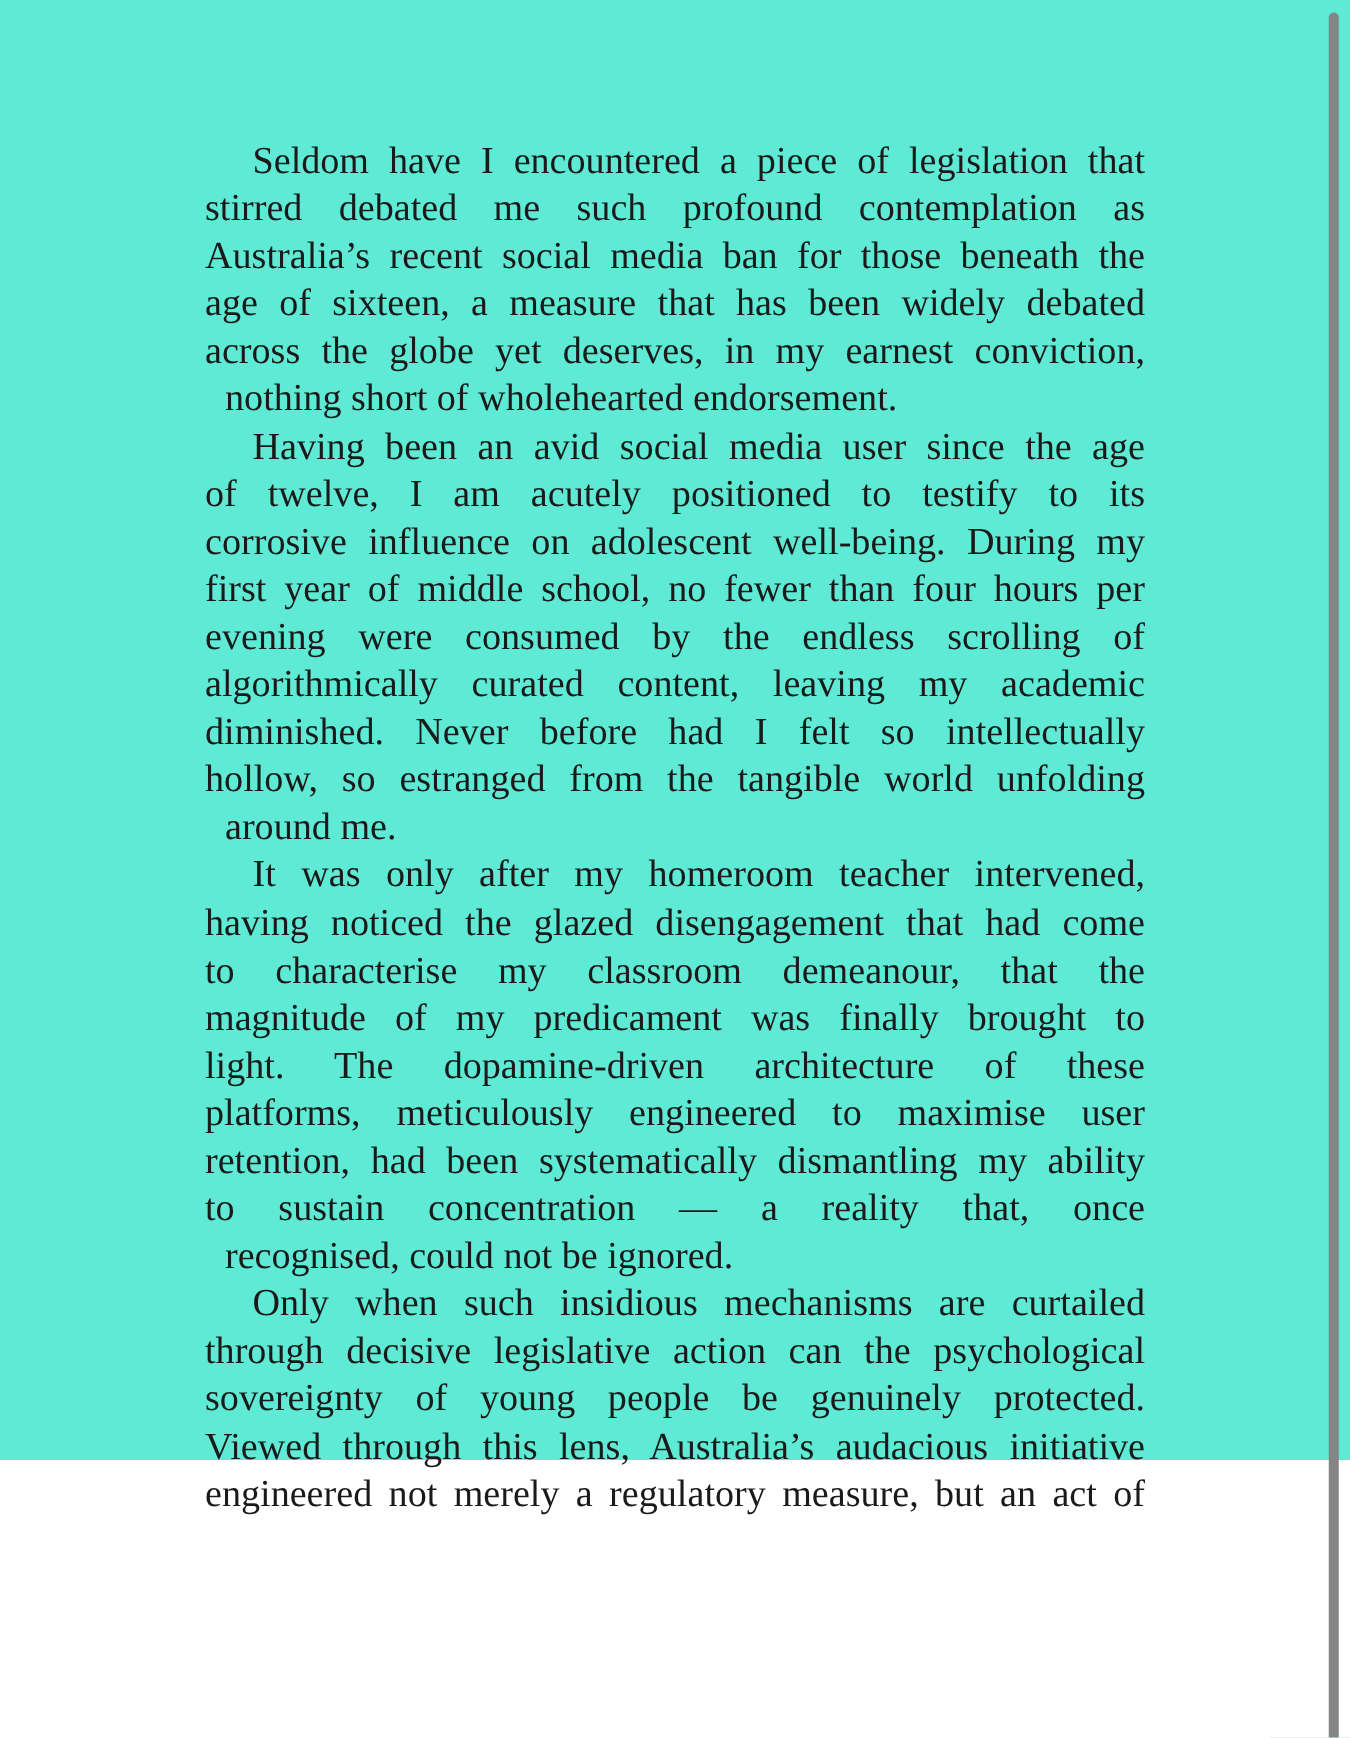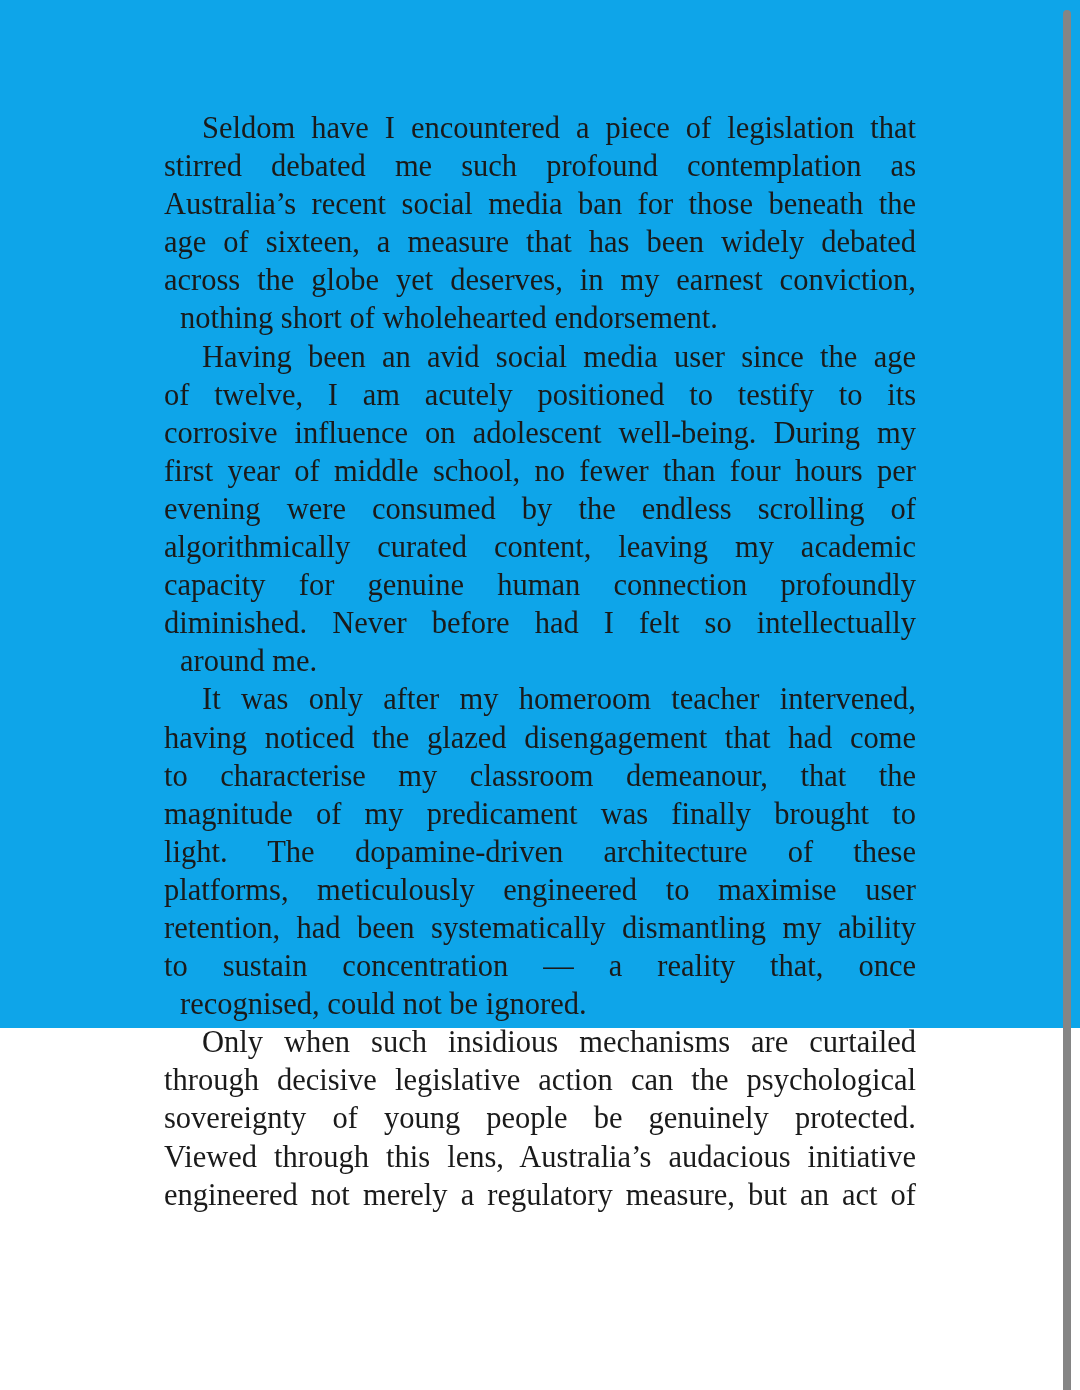--- a/index.html
+++ b/index.html
@@ -11,22 +11,22 @@
       width: 1080px;
       height: 1390px;
       position: relative;
       overflow: hidden;
     }
     .page {
       position: absolute;
       left: 0;
       top: 0;
       width: 1080px;
-      height: 1028px;
-      background: #0ea5e9;
+      height: 1168px;
+      background: #5eead4;
     }
     .doc-body {
       position: absolute;
       left: 164px;
       top: 109px;
       width: 752px;
       font-family: "Liberation Serif", serif;
       font-size: 30.5px;
       color: #1a1a1a;
     }
@@ -81,22 +81,22 @@
       <span class="line last">nothing short of wholehearted endorsement.</span>
     </p>
 
     <p class="paragraph">
       <span class="line first">Having been an avid social media user since the age</span>
       <span class="line">of twelve, I am acutely positioned to testify to its</span>
       <span class="line">corrosive influence on adolescent well-being. During my</span>
       <span class="line">first year of middle school, no fewer than four hours per</span>
       <span class="line">evening were consumed by the endless scrolling of</span>
       <span class="line">algorithmically curated content, leaving my academic</span>
-      <span class="line">capacity for genuine human connection profoundly</span>
       <span class="line">diminished. Never before had I felt so intellectually</span>
+      <span class="line">hollow, so estranged from the tangible world unfolding</span>
       <span class="line last">around me.</span>
     </p>
 
     <p class="paragraph">
       <span class="line first">It was only after my homeroom teacher intervened,</span>
       <span class="line">having noticed the glazed disengagement that had come</span>
       <span class="line">to characterise my classroom demeanour, that the</span>
       <span class="line">magnitude of my predicament was finally brought to</span>
       <span class="line">light. The dopamine-driven architecture of these</span>
       <span class="line">platforms, meticulously engineered to maximise user</span>

